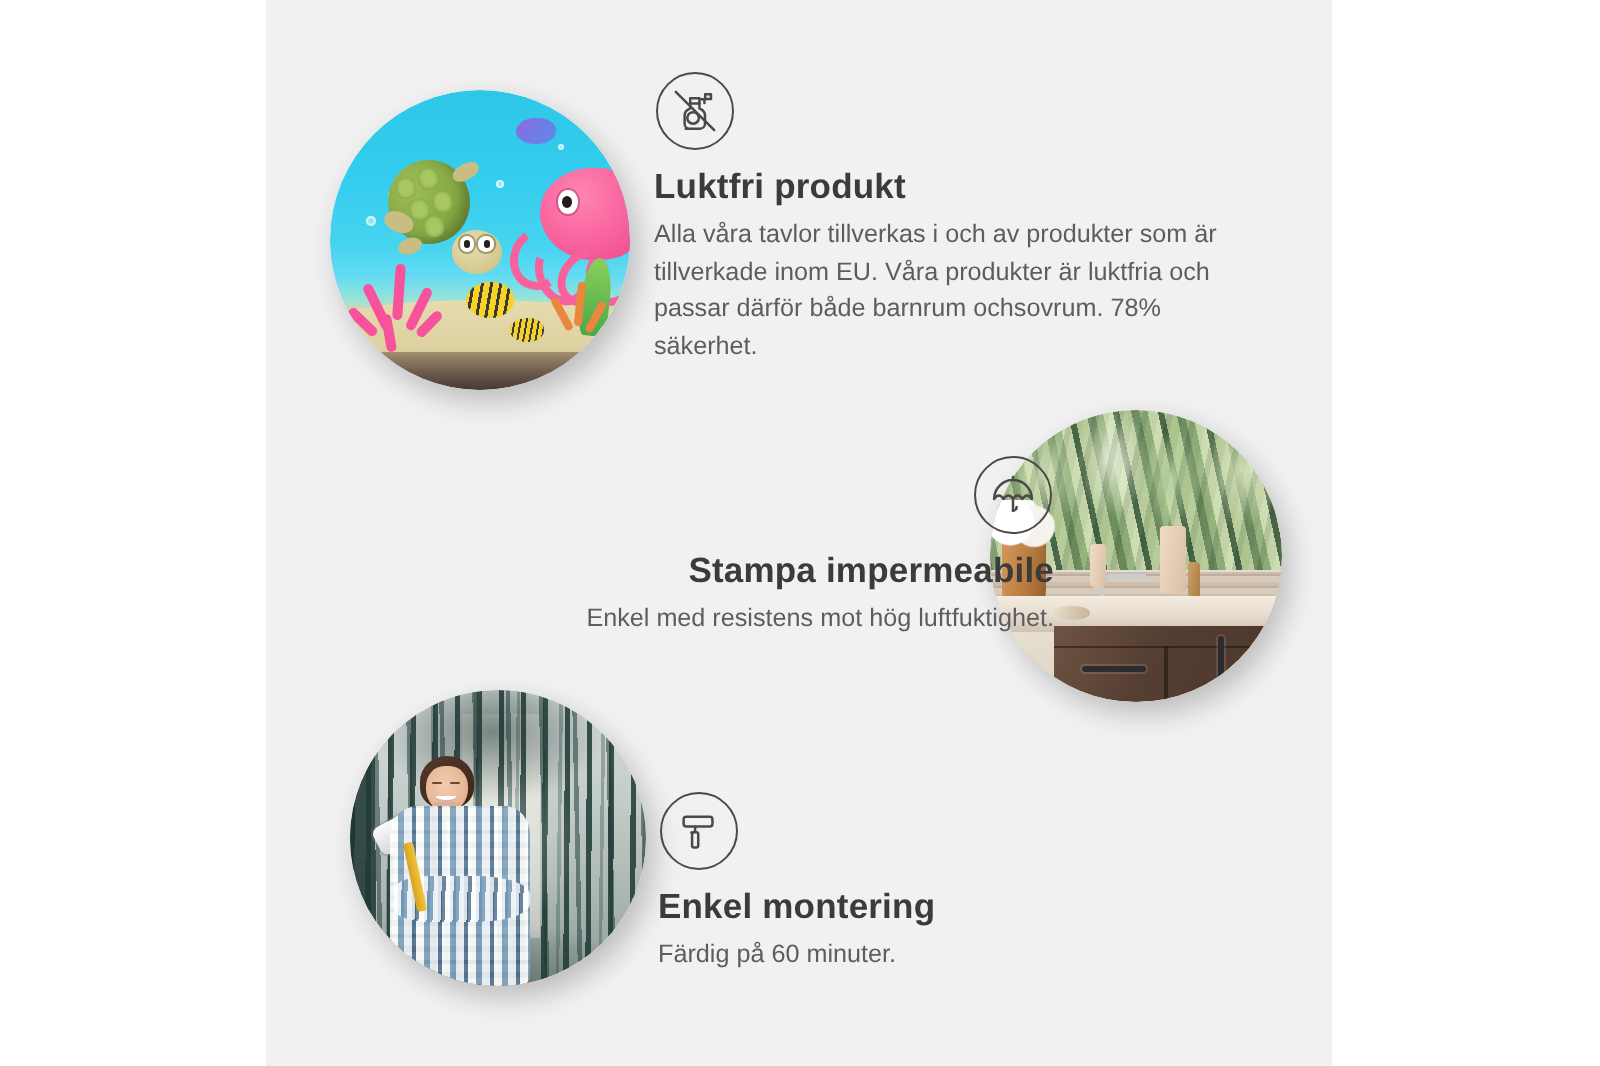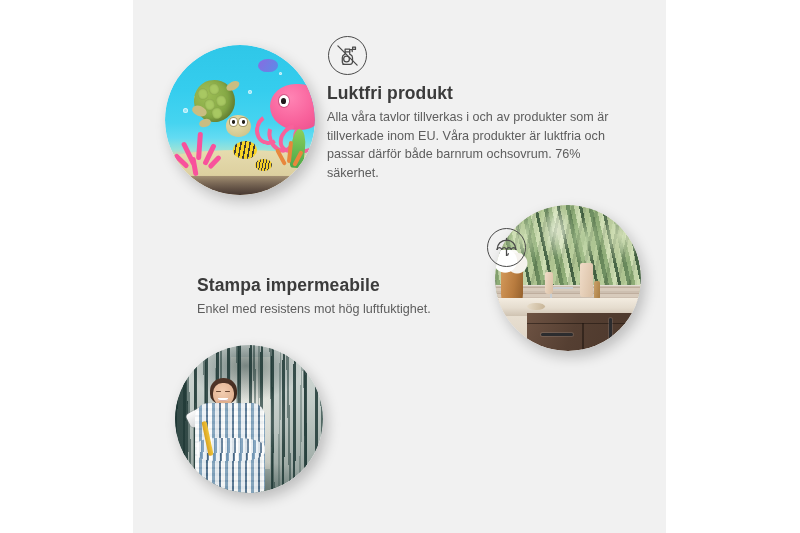--- a/index.html
+++ b/index.html
@@ -337,21 +337,21 @@
     color: #5d5d5d;
     line-height: 1.48;
     margin: 0;
   }
 
   
   .f1 { left: 194px; top: 36px; width: 300px; text-align: left; }
   .f1 .feat-icon { margin-left: 1px; }
 
   
-  .f2 { left: 64px;  top: 228px; width: 330px; text-align: left; }
+  .f2 { left: 64px;  top: 228px; width: 330px; text-align: right; }
   .f2 .feat-icon { margin-left: auto; margin-right: 1px; }
 
   
   .f3 { left: 196px; top: 396px; width: 300px; text-align: left; }
   .f3 .feat-icon { margin-left: 1px; }
 </style>
 </head>
 <body>
 
 <div class="page">
@@ -478,32 +478,43 @@
         <svg width="25" height="25" viewBox="0 0 26 26" fill="none" stroke="#4a4a4a" stroke-width="1.3" stroke-linecap="round" stroke-linejoin="round">
           <path d="M8.2 22.2h7.4a2.6 2.6 0 0 0 2.6-2.6v-4.3a3.6 3.6 0 0 0-2.0-3.2l-.9-.45V9.1h-4.8v2.55l-.9.45a3.6 3.6 0 0 0-2.0 3.2v4.3a2.6 2.6 0 0 0 2.6 2.6Z"></path>
           <path d="M10.5 9.1V6.4h4.8v2.7"></path>
           <path d="M15.3 6.9h2.6v2.0"></path>
           <path d="M18.3 4.3h3.0v2.4h-3.0z"></path>
           <circle cx="12.0" cy="16.6" r="3.0"></circle>
           <line x1="3.0" y1="3.0" x2="23.0" y2="23.0"></line>
         </svg>
       </div>
       <div class="feat-title">Luktfri produkt</div>
-      <p class="feat-body">Alla våra tavlor tillverkas i och av produkter som är tillverkade inom EU. Våra produkter är luktfria och passar därför både barnrum ochsovrum. 76% säkerhet.</p>
+      <p class="feat-body">Alla våra tavlor tillverkas i och av produkter som är tillverkade inom EU. Våra produkter är luktfria och passar därför både barnrum ochsovrum. 78% säkerhet.</p>
     </div>
 
     <div class="feature f2">
       <div class="feat-icon">
         <svg width="25" height="25" viewBox="0 0 26 26" fill="none" stroke="#4a4a4a" stroke-width="1.3" stroke-linecap="round" stroke-linejoin="round">
           <path d="M3.2 15.0a9.8 9.8 0 0 1 19.6 0"></path>
           <path d="M3.2 15.0c1.6-2.4 3.3-2.4 4.9 0 1.6-2.4 3.3-2.4 4.9 0 1.6-2.4 3.3-2.4 4.9 0 1.6-2.4 3.3-2.4 4.9 0"></path>
           <line x1="13.0" y1="15.0" x2="13.0" y2="21.2"></line>
           <path d="M13.0 21.2a1.9 1.9 0 0 0 1.9-1.9"></path>
           <line x1="13.0" y1="5.2" x2="13.0" y2="3.6"></line>
         </svg>
       </div>
       <div class="feat-title">Stampa impermeabile</div>
       <p class="feat-body">Enkel med resistens mot hög luftfuktighet.</p>
     </div>
 
+    <div class="feature f3">
+      <div class="feat-icon">
+        <svg width="25" height="25" viewBox="0 0 26 26" fill="none" stroke="#4a4a4a" stroke-width="1.3" stroke-linecap="round" stroke-linejoin="round">
+          <rect x="5.0" y="5.6" width="15.0" height="5.0" rx="1.4"></rect>
+          <path d="M11.0 10.6v1.9a1.3 1.3 0 0 1-1.3 1.3H9.0"></path>
+          <rect x="9.4" y="13.6" width="3.2" height="8.0" rx="1.0"></rect>
+        </svg>
+      </div>
+      <div class="feat-title">Enkel montering</div>
+      <p class="feat-body">Färdig på 60 minuter.</p>
+    </div>
 
   </div>
 </div>
 
 </body></html>

